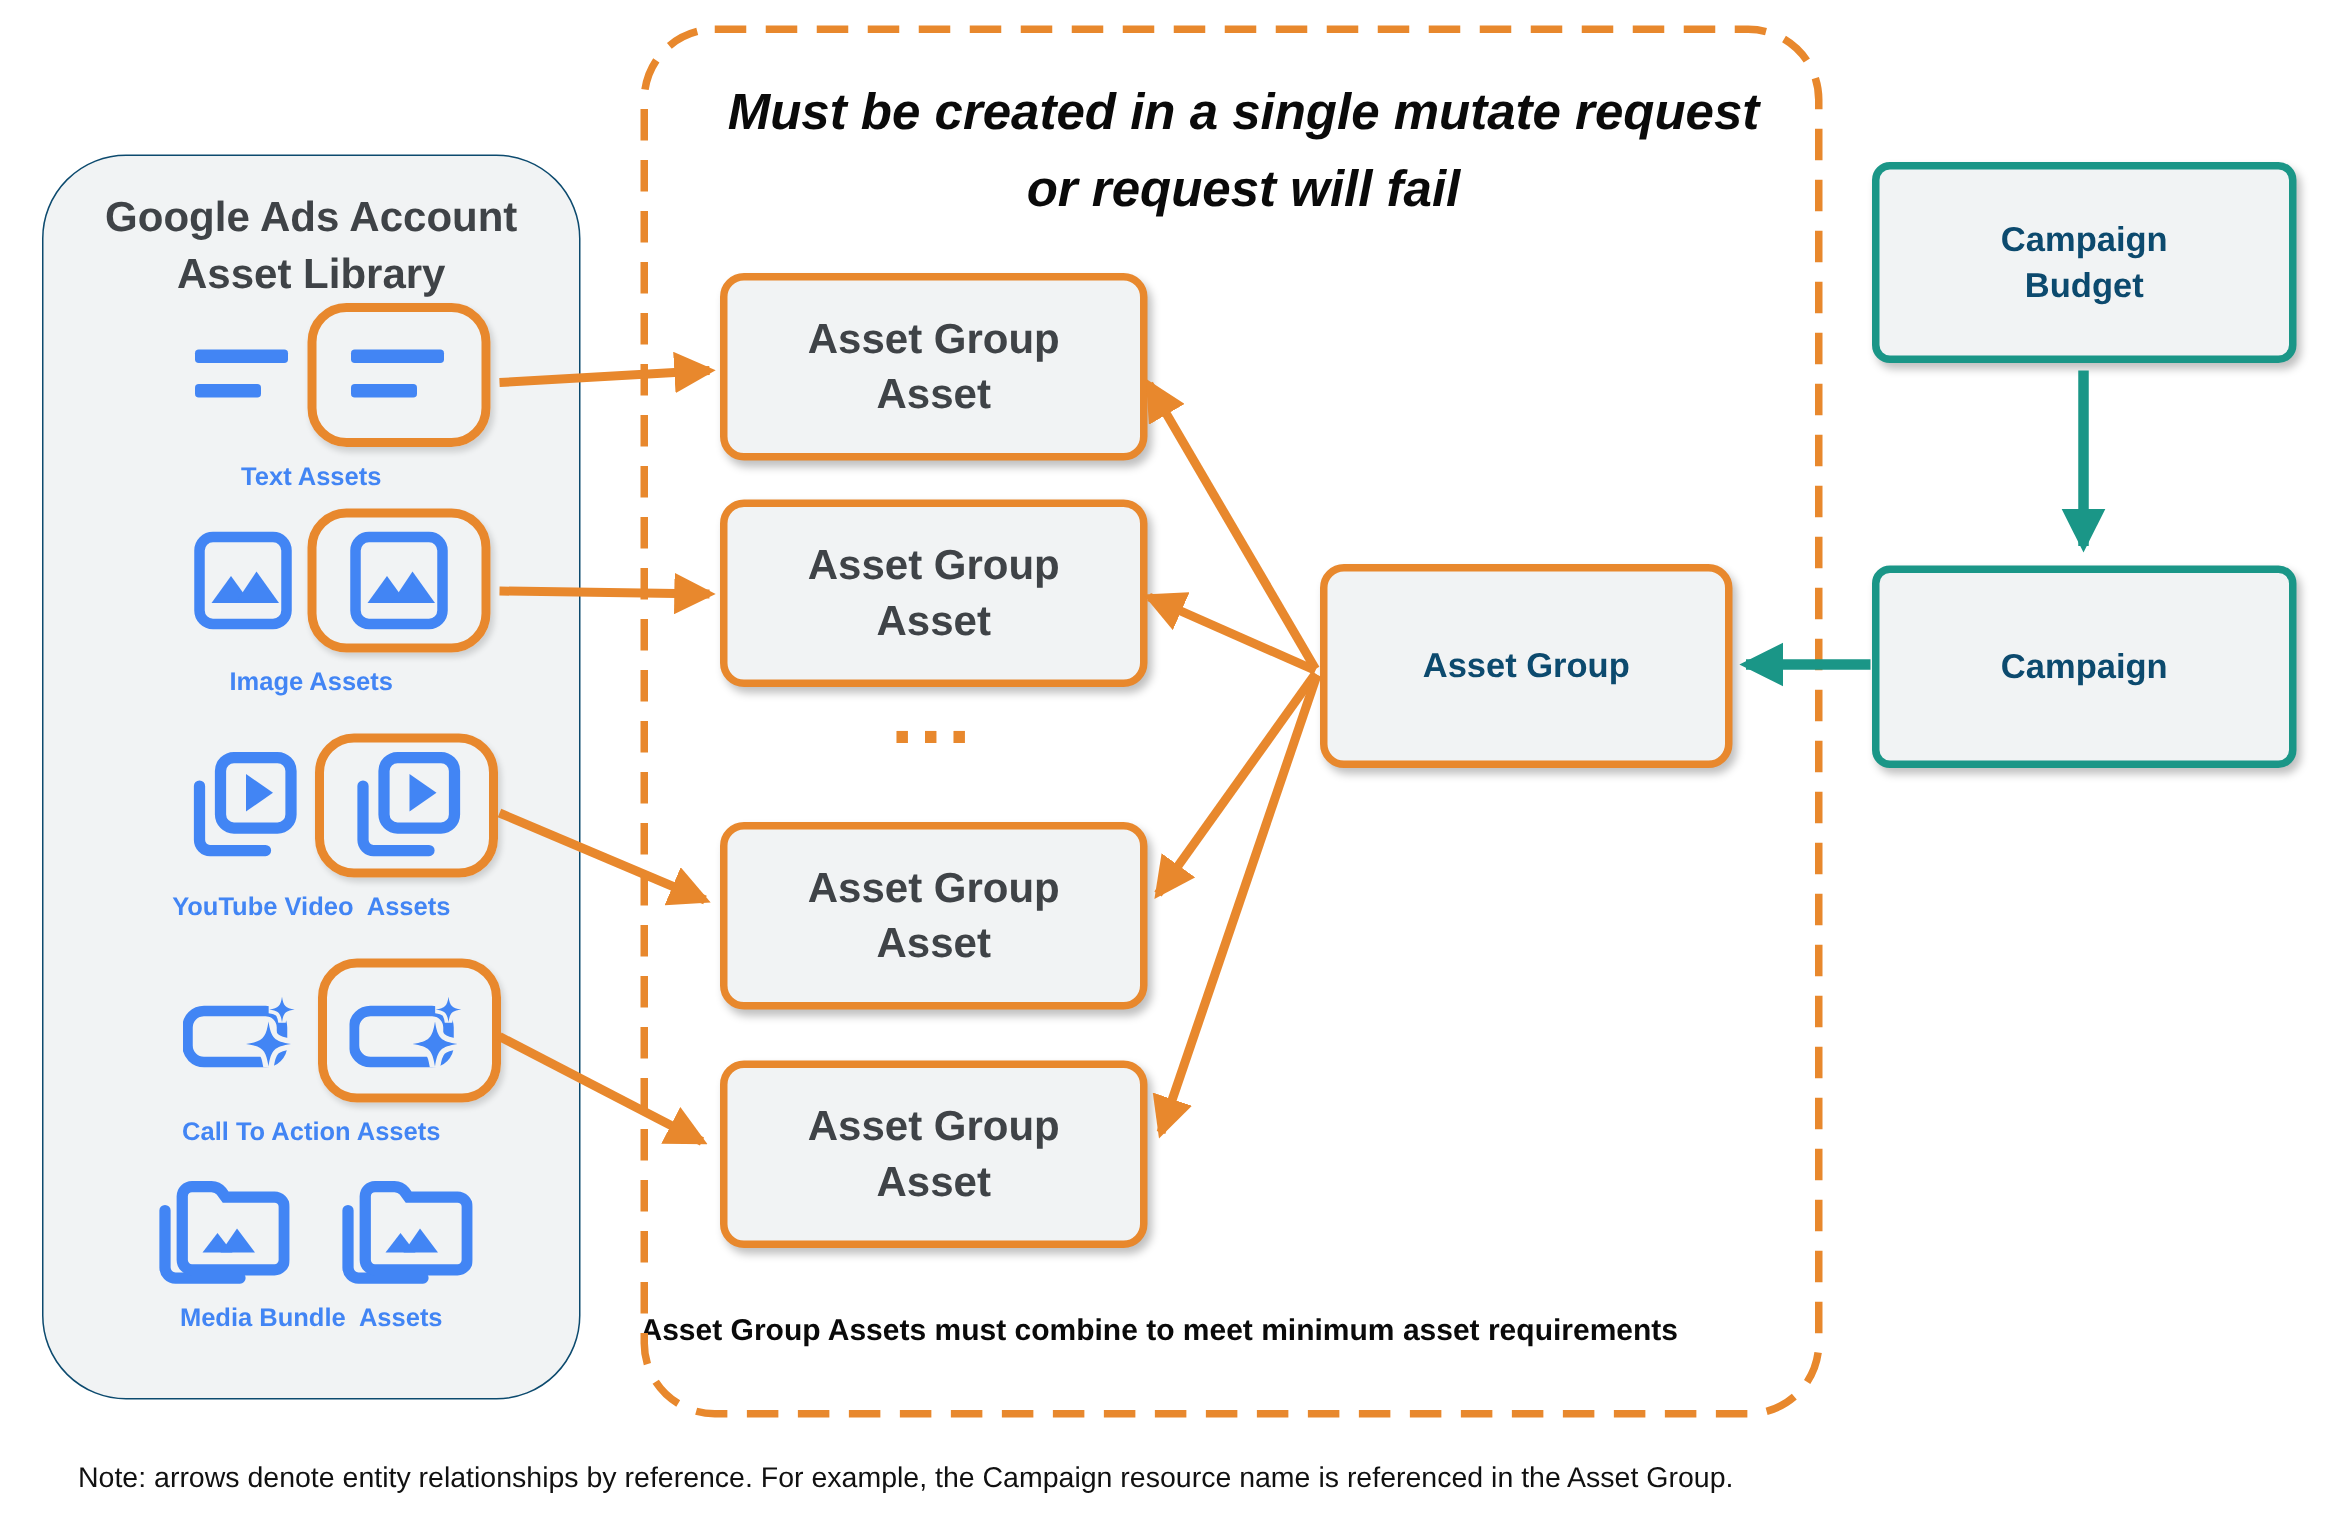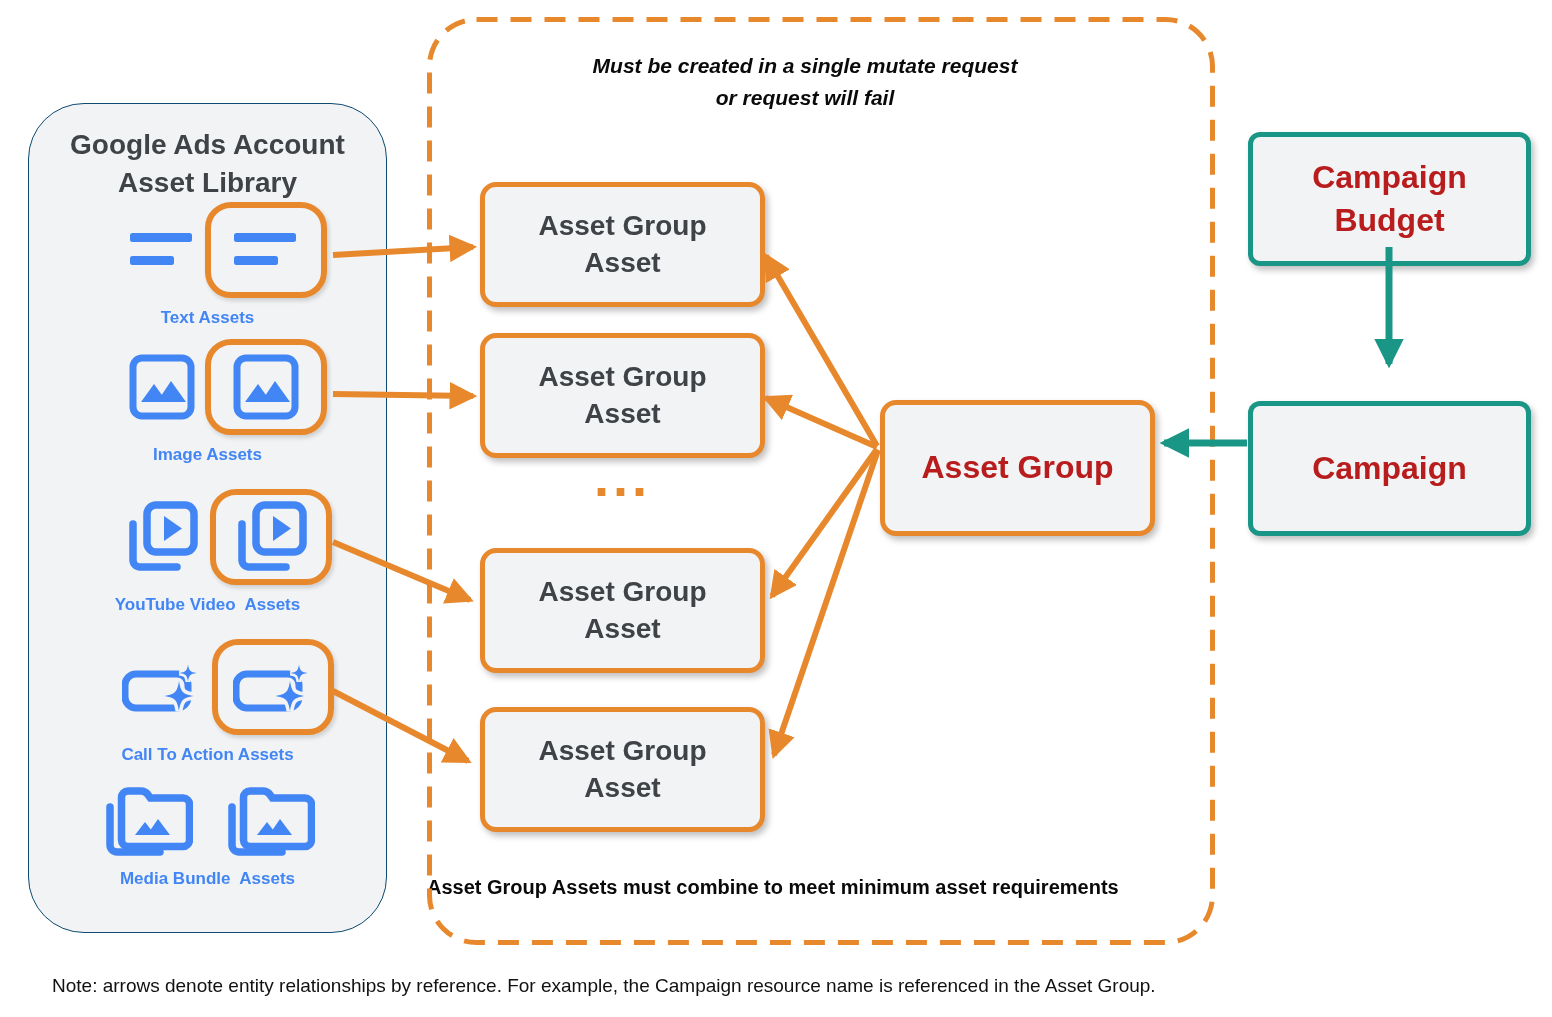--- a/index.html
+++ b/index.html
@@ -25,45 +25,44 @@
     width:110px;height:84px;border:6px solid #E8882D;border-radius:26px;
     display:flex;align-items:center;justify-content:center;
     box-shadow:2px 3px 4px rgba(0,0,0,0.15);
   }
   .plain-ic{display:flex;align-items:center;justify-content:center;}
   .lib-label{margin-top:10px;color:#4285F4;font-weight:bold;font-size:17px;text-align:center;}
 
   
   .mutate{position:absolute;left:427px;top:17px;width:788px;height:928px;background:#ffffff;border-radius:50px;}
   .mutate-title{
-    position:absolute;left:411px;top:50px;width:788px;text-align:center;
-    font-size:21px;font-weight:bold;font-style:italic;color:#0a0a0a;line-height:1.5;
+    position:absolute;left:435px;top:50px;width:788px;text-align:center;
+    font-size:34px;font-weight:bold;font-style:italic;color:#0a0a0a;line-height:1.5;
   }
   .aga{
     position:absolute;left:480px;width:275px;height:115px;
     background:#F1F3F4;border:5px solid #E8882D;border-radius:16px;
     display:flex;align-items:center;justify-content:center;text-align:center;
     font-size:28px;font-weight:bold;color:#3F4347;line-height:1.3;
     box-shadow:3px 4px 6px rgba(0,0,0,0.25);
   }
   .ellipsis{
     position:absolute;left:480px;top:452px;width:285px;text-align:center;
     color:#E8882D;font-size:54px;font-weight:bold;letter-spacing:4px;line-height:50px;
   }
   .footnote{
     position:absolute;left:427px;top:876px;width:788px;
     font-size:20px;font-weight:bold;color:#0a0a0a;
   }
 
   
   .node{
     position:absolute;background:#F1F3F4;display:flex;align-items:center;justify-content:center;
-    text-align:center;font-weight:bold;color:#b91c1c;font-size:32px;line-height:1.35;
+    text-align:center;font-weight:bold;color:#0c4a6e;font-size:23px;line-height:1.35;
     box-shadow:3px 4px 6px rgba(0,0,0,0.25);
-    margin-top:24px;
   }
   .node.orange{border:5px solid #E8882D;border-radius:16px;}
   .node.teal{border:5px solid #1A9687;border-radius:12px;}
   #asset-group{left:880px;top:376px;width:265px;height:126px;}
   #campaign-budget{left:1248px;top:108px;width:273px;height:124px;}
   #campaign{left:1248px;top:377px;width:273px;height:125px;}
 
   .bottom-note{position:absolute;left:24px;top:975px;font-size:19px;font-weight:normal;color:#111111;margin-left:28px;}
 
   .overlay{position:absolute;left:0;top:0;width:1552px;height:1017px;pointer-events:none;}

